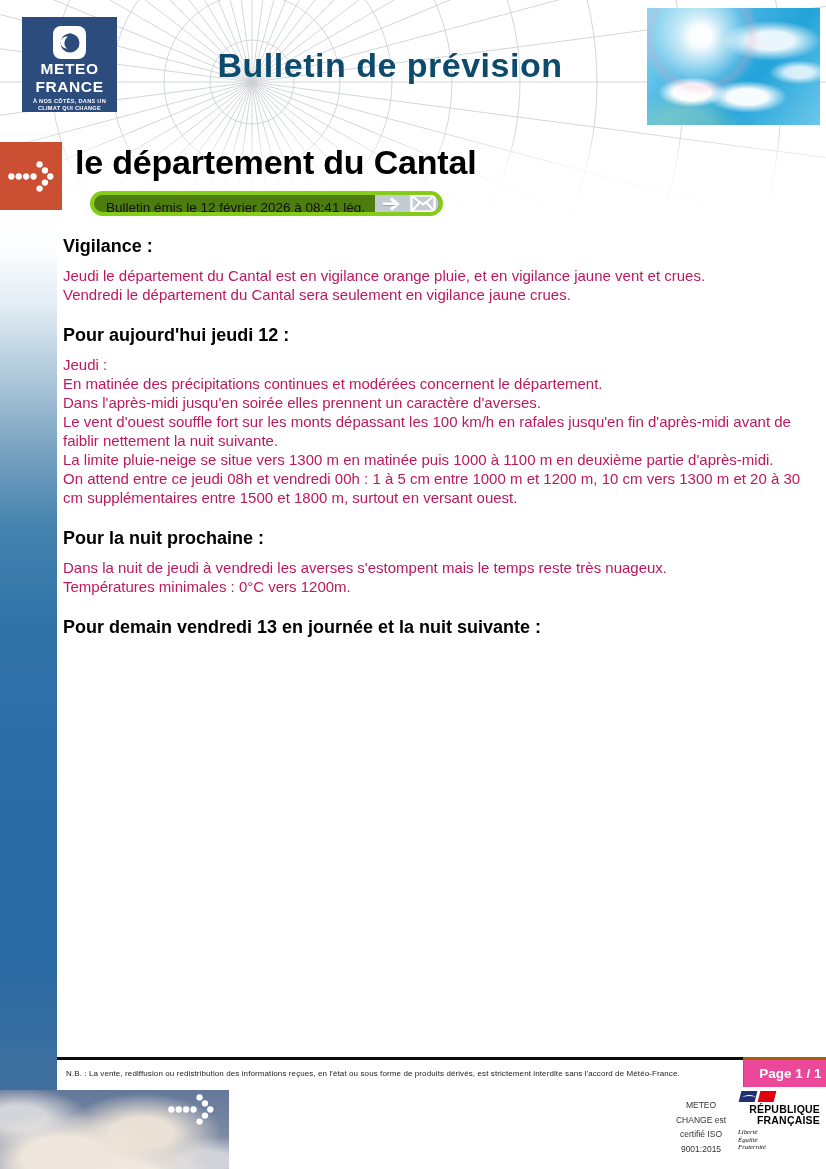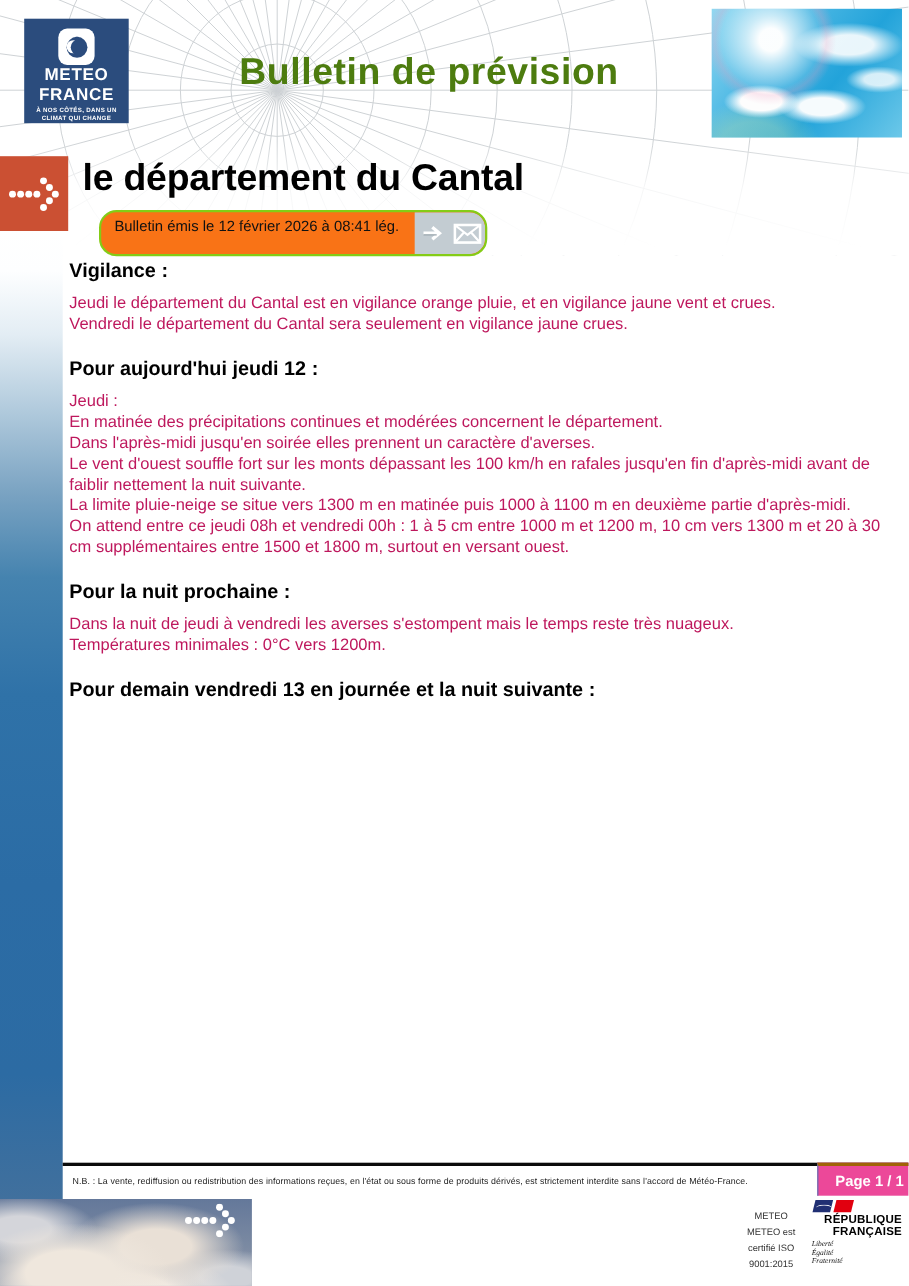--- a/index.html
+++ b/index.html
@@ -15,21 +15,21 @@
   
   .mf-logo{position:absolute;left:22px;top:17px;width:95px;height:95px;background:#2b4c7d;z-index:3;
            display:flex;flex-direction:column;align-items:center;}
   .mf-icon{width:33px;height:33px;background:#fff;border-radius:8px;margin-top:9px;
            display:flex;align-items:center;justify-content:center;}
   .mf-name{color:#fff;font-weight:bold;font-size:15.5px;line-height:14.5px;letter-spacing:.6px;margin-top:3px;}
   .mf-tag{color:#fff;font-weight:bold;font-size:5.6px;line-height:7px;letter-spacing:.3px;margin-top:4px;text-align:center;}
 
   
   .main-title{position:absolute;left:150px;top:46px;width:480px;text-align:center;z-index:3;
-              font-size:34px;font-weight:bold;color:#4d7c0f;letter-spacing:.5px;}
+              font-size:34px;font-weight:bold;color:#0c4a6e;letter-spacing:.5px;}
 
   
   .sky-photo{position:absolute;left:647px;top:8px;width:173px;height:117px;z-index:3;
     background:
       radial-gradient(circle at 31% 24%, rgba(255,255,255,.98) 0 7%, rgba(255,255,255,.65) 15%, rgba(255,255,255,0) 34%),
       radial-gradient(circle at 31% 24%, rgba(255,255,255,0) 30%, rgba(240,170,200,.28) 34%, rgba(255,255,255,0) 40%),
       radial-gradient(ellipse 34px 15px at 26% 72%, #fdfdfd 0 55%, rgba(255,255,255,0) 100%),
       radial-gradient(ellipse 40px 16px at 58% 76%, #f6fbfd 0 50%, rgba(255,255,255,0) 100%),
       radial-gradient(ellipse 50px 20px at 72% 28%, rgba(255,255,255,.9) 0 45%, rgba(255,255,255,0) 100%),
       radial-gradient(ellipse 30px 12px at 88% 55%, rgba(255,255,255,.8) 0 45%, rgba(255,255,255,0) 100%),
@@ -41,22 +41,22 @@
                 display:flex;align-items:center;justify-content:center;}
   .dotted-arrow svg{display:block;}
 
   
   .left-strip{position:absolute;left:0;top:208px;width:57px;height:961px;z-index:2;
     background:linear-gradient(to bottom,#ffffff 0%,#fdfeff 4%,#e3edf4 10%,#b2cbdd 17%,
       #7aa3c2 25%,#4583af 33%,#2f72a8 44%,#2b6ca5 62%,#2c6ba3 80%,#41709d 92%,#64809f 100%);}
 
   
   .dept-title{position:absolute;left:75px;top:143px;z-index:3;font-size:34px;font-weight:bold;letter-spacing:-.2px;}
-  .pill{position:absolute;left:90px;top:191px;width:353px;height:42px;z-index:3;box-sizing:border-box;
-        border:2px solid #84cc16;border-radius:16px;background:#f97316;display:flex;align-items:stretch;overflow:hidden;}
+  .pill{position:absolute;left:90px;top:191px;width:353px;height:25px;z-index:3;box-sizing:border-box;
+        border:4px solid #84cc16;border-radius:16px;background:#4d7c0f;display:flex;align-items:stretch;overflow:hidden;}
   .pill-text{flex:1;font-size:13.5px;color:#111;line-height:26px;padding-left:12px;white-space:nowrap;}
   .pill-actions{width:64px;background:#c3ccd2;border-radius:0 14px 14px 0;display:flex;align-items:center;justify-content:center;gap:3px;}
   .pill-btn{width:28px;height:22px;display:flex;align-items:center;justify-content:center;cursor:pointer;}
 
   
   .content{position:absolute;left:63px;top:236px;width:752px;z-index:3;}
   .content h2{font-size:18px;font-weight:bold;margin:21px 0 9px 0;color:#000;}
   .content .sec:first-child h2{margin-top:0;}
   .content p{font-size:15px;line-height:19px;margin:0;color:#be185d;}
 
@@ -255,21 +255,21 @@
           <circle cx="55" cy="14" r="4.7" fill="#ffffff"></circle>
           <circle cx="63" cy="23" r="4.7" fill="#ffffff"></circle>
           <circle cx="55" cy="32" r="4.7" fill="#ffffff"></circle>
           <circle cx="47" cy="41" r="4.7" fill="#ffffff"></circle>
         </svg>
       </span>
   </div>
 
   <div class="iso-text">
     <div>METEO</div>
-    <div>METEO est</div>
+    <div>CHANGE est</div>
     <div>certifié ISO</div>
     <div>9001:2015</div>
   </div>
 
   <div class="rf-logo">
     <div class="rf-flag">
         <span class="b"></span>
         <span class="r"></span>
       </div>
     <div class="rf-name">RÉPUBLIQUE</div>

